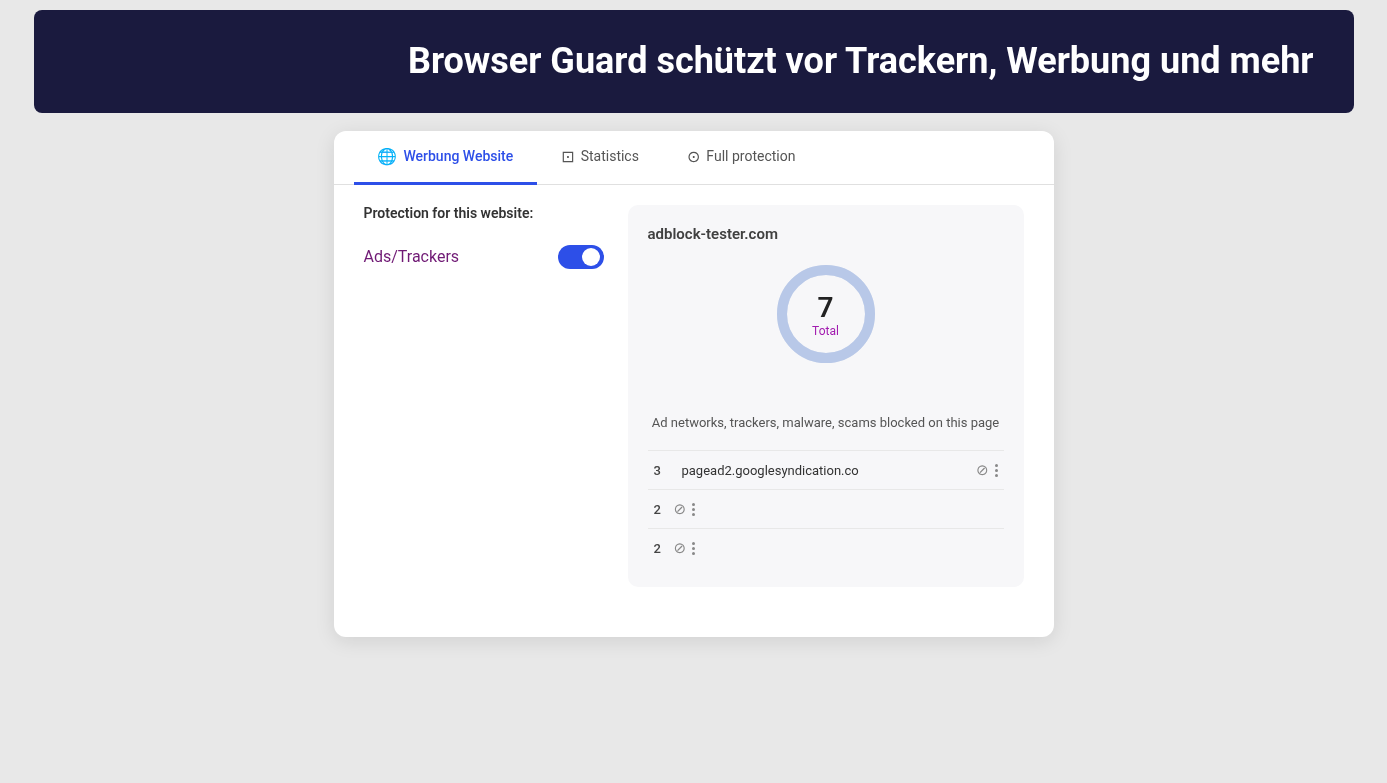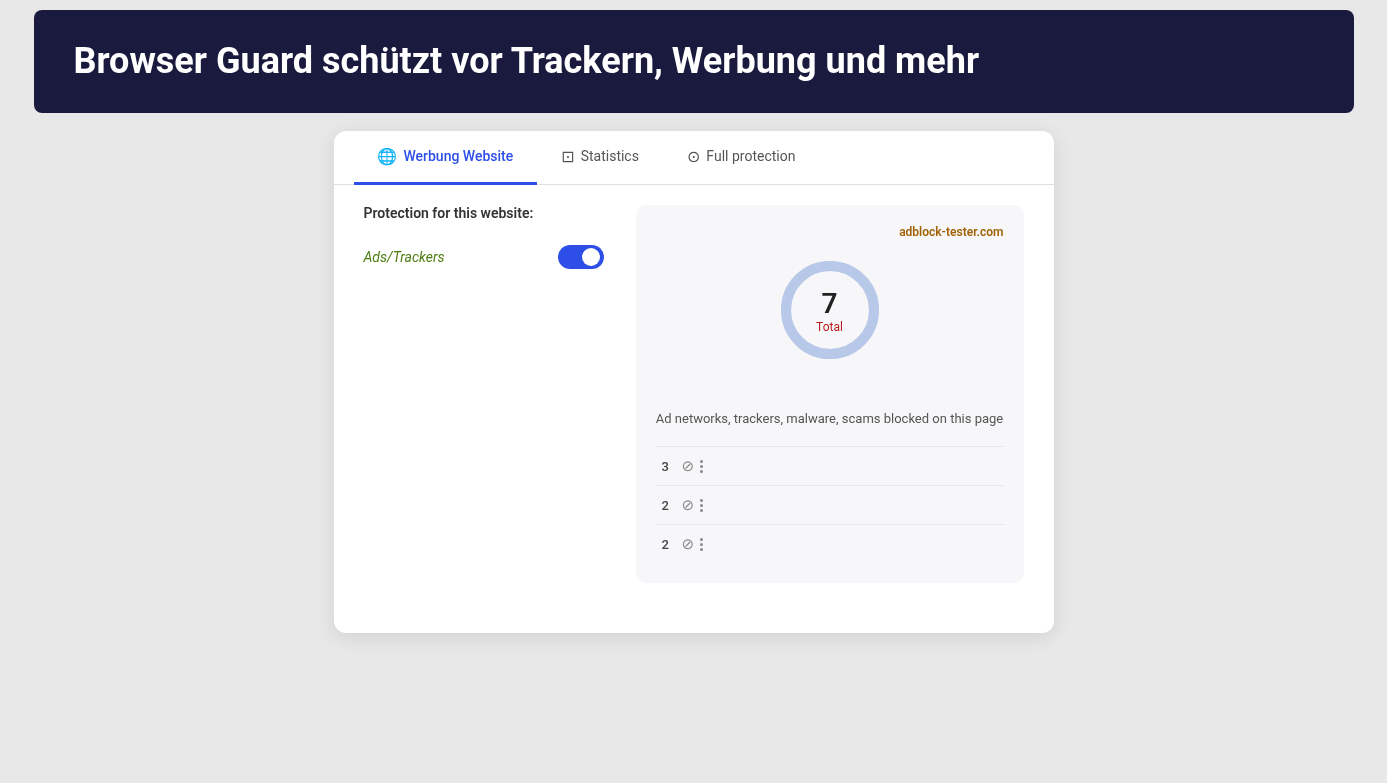--- a/index.html
+++ b/index.html
@@ -14,21 +14,21 @@
       align-items: center;
     }
 
     
     .header-banner {
       width: 1320px;
       background: #1a1a3e;
       border-radius: 8px;
       padding: 28px 40px;
       margin-top: 10px;
-      text-align: left;
+      text-align: right;
     }
     .header-banner h1 {
       color: white;
       font-size: 36px;
       font-weight: 700;
       line-height: 1.3;
     }
 
     
     .popup-container {
@@ -62,21 +62,21 @@
       border-bottom: 3px solid #2d4fe8;
       font-weight: 500;
     }
     .tab-icon {
       font-size: 16px;
     }
 
     
     .content-area {
       display: flex;
-      gap: 12px;
+      gap: 4px;
       padding: 20px 30px;
     }
 
     
     .left-panel {
       flex: 0 0 260px;
       padding-right: 20px;
     }
     .protection-title {
       font-size: 14px;
@@ -85,23 +85,22 @@
       margin-bottom: 24px;
     }
 
     .protection-row {
       display: flex;
       align-items: center;
       justify-content: space-between;
       margin-bottom: 36px;
     }
     .protection-label {
-      font-size: 14px;
-      color: #4d7c0f;
-      font-style: italic;
+      font-size: 16px;
+      color: #701a75;
     }
 
     
     .toggle {
       position: relative;
       width: 46px;
       height: 24px;
       cursor: pointer;
     }
     .toggle input {
@@ -128,24 +127,24 @@
     }
 
     
     .right-panel {
       flex: 1;
       background: #f7f7f9;
       border-radius: 10px;
       padding: 20px;
     }
     .site-domain {
-      text-align: right;
-      font-size: 12px;
+      text-align: left;
+      font-size: 15px;
       font-weight: 600;
-      color: #a16207;
+      color: #404040;
       margin-bottom: 16px;
     }
 
     
     .donut-container {
       display: flex;
       justify-content: center;
       margin-bottom: 14px;
     }
     .donut {
@@ -164,21 +163,21 @@
       text-align: center;
     }
     .donut-number {
       font-size: 28px;
       font-weight: 600;
       color: #222;
       display: block;
     }
     .donut-label {
       font-size: 12px;
-      color: #b91c1c;
+      color: #a21caf;
       display: block;
     }
 
     .blocked-desc {
       text-align: center;
       font-size: 13px;
       color: #555;
       margin-bottom: 18px;
       line-height: 1.5;
       margin-top: 44px;
@@ -298,20 +297,21 @@
           </div>
         </div>
       </div>
 
       <div class="blocked-desc">Ad networks, trackers, malware, scams blocked on this page</div>
 
       <div class="blocked-list">
 
         <div class="blocked-item">
           <span class="blocked-count">3</span>
+          <span class="blocked-domain">pagead2.googlesyndication.co</span>
           <div class="blocked-actions">
             <span class="icon-block">⊘</span>
             <div class="icon-more">
               <div class="dot"></div>
               <div class="dot"></div>
               <div class="dot"></div>
             </div>
           </div>
         </div>
 

